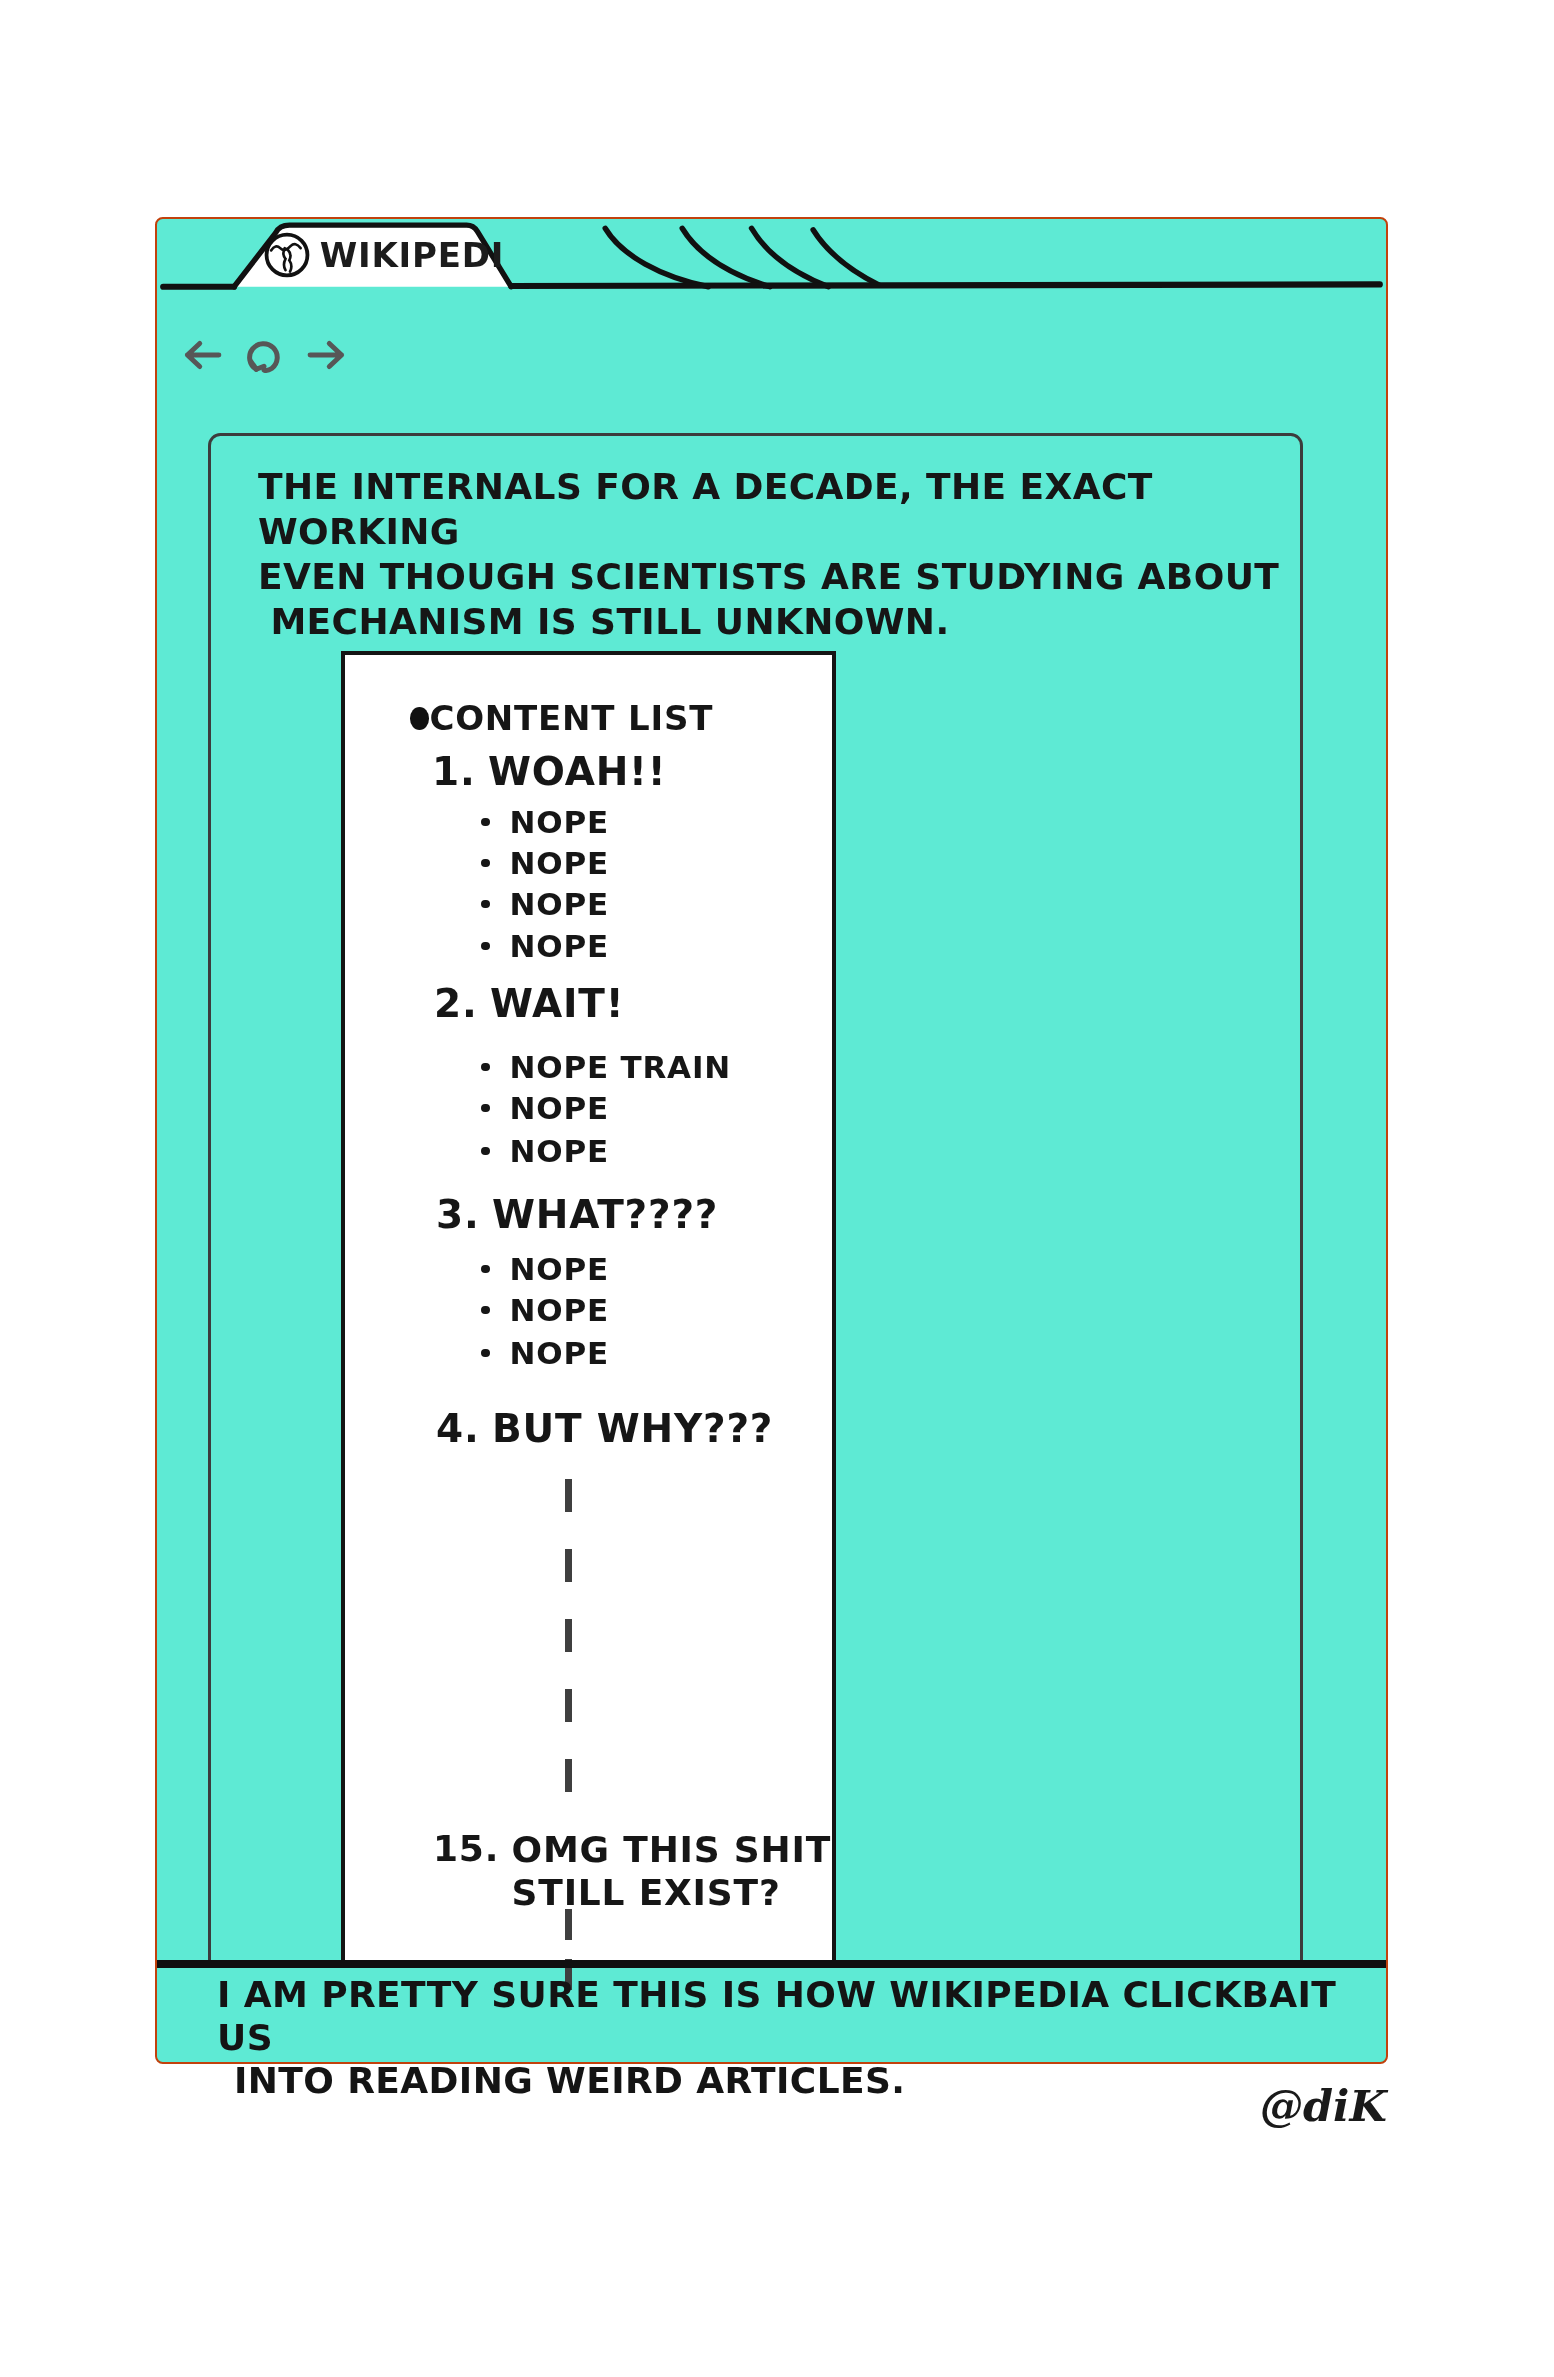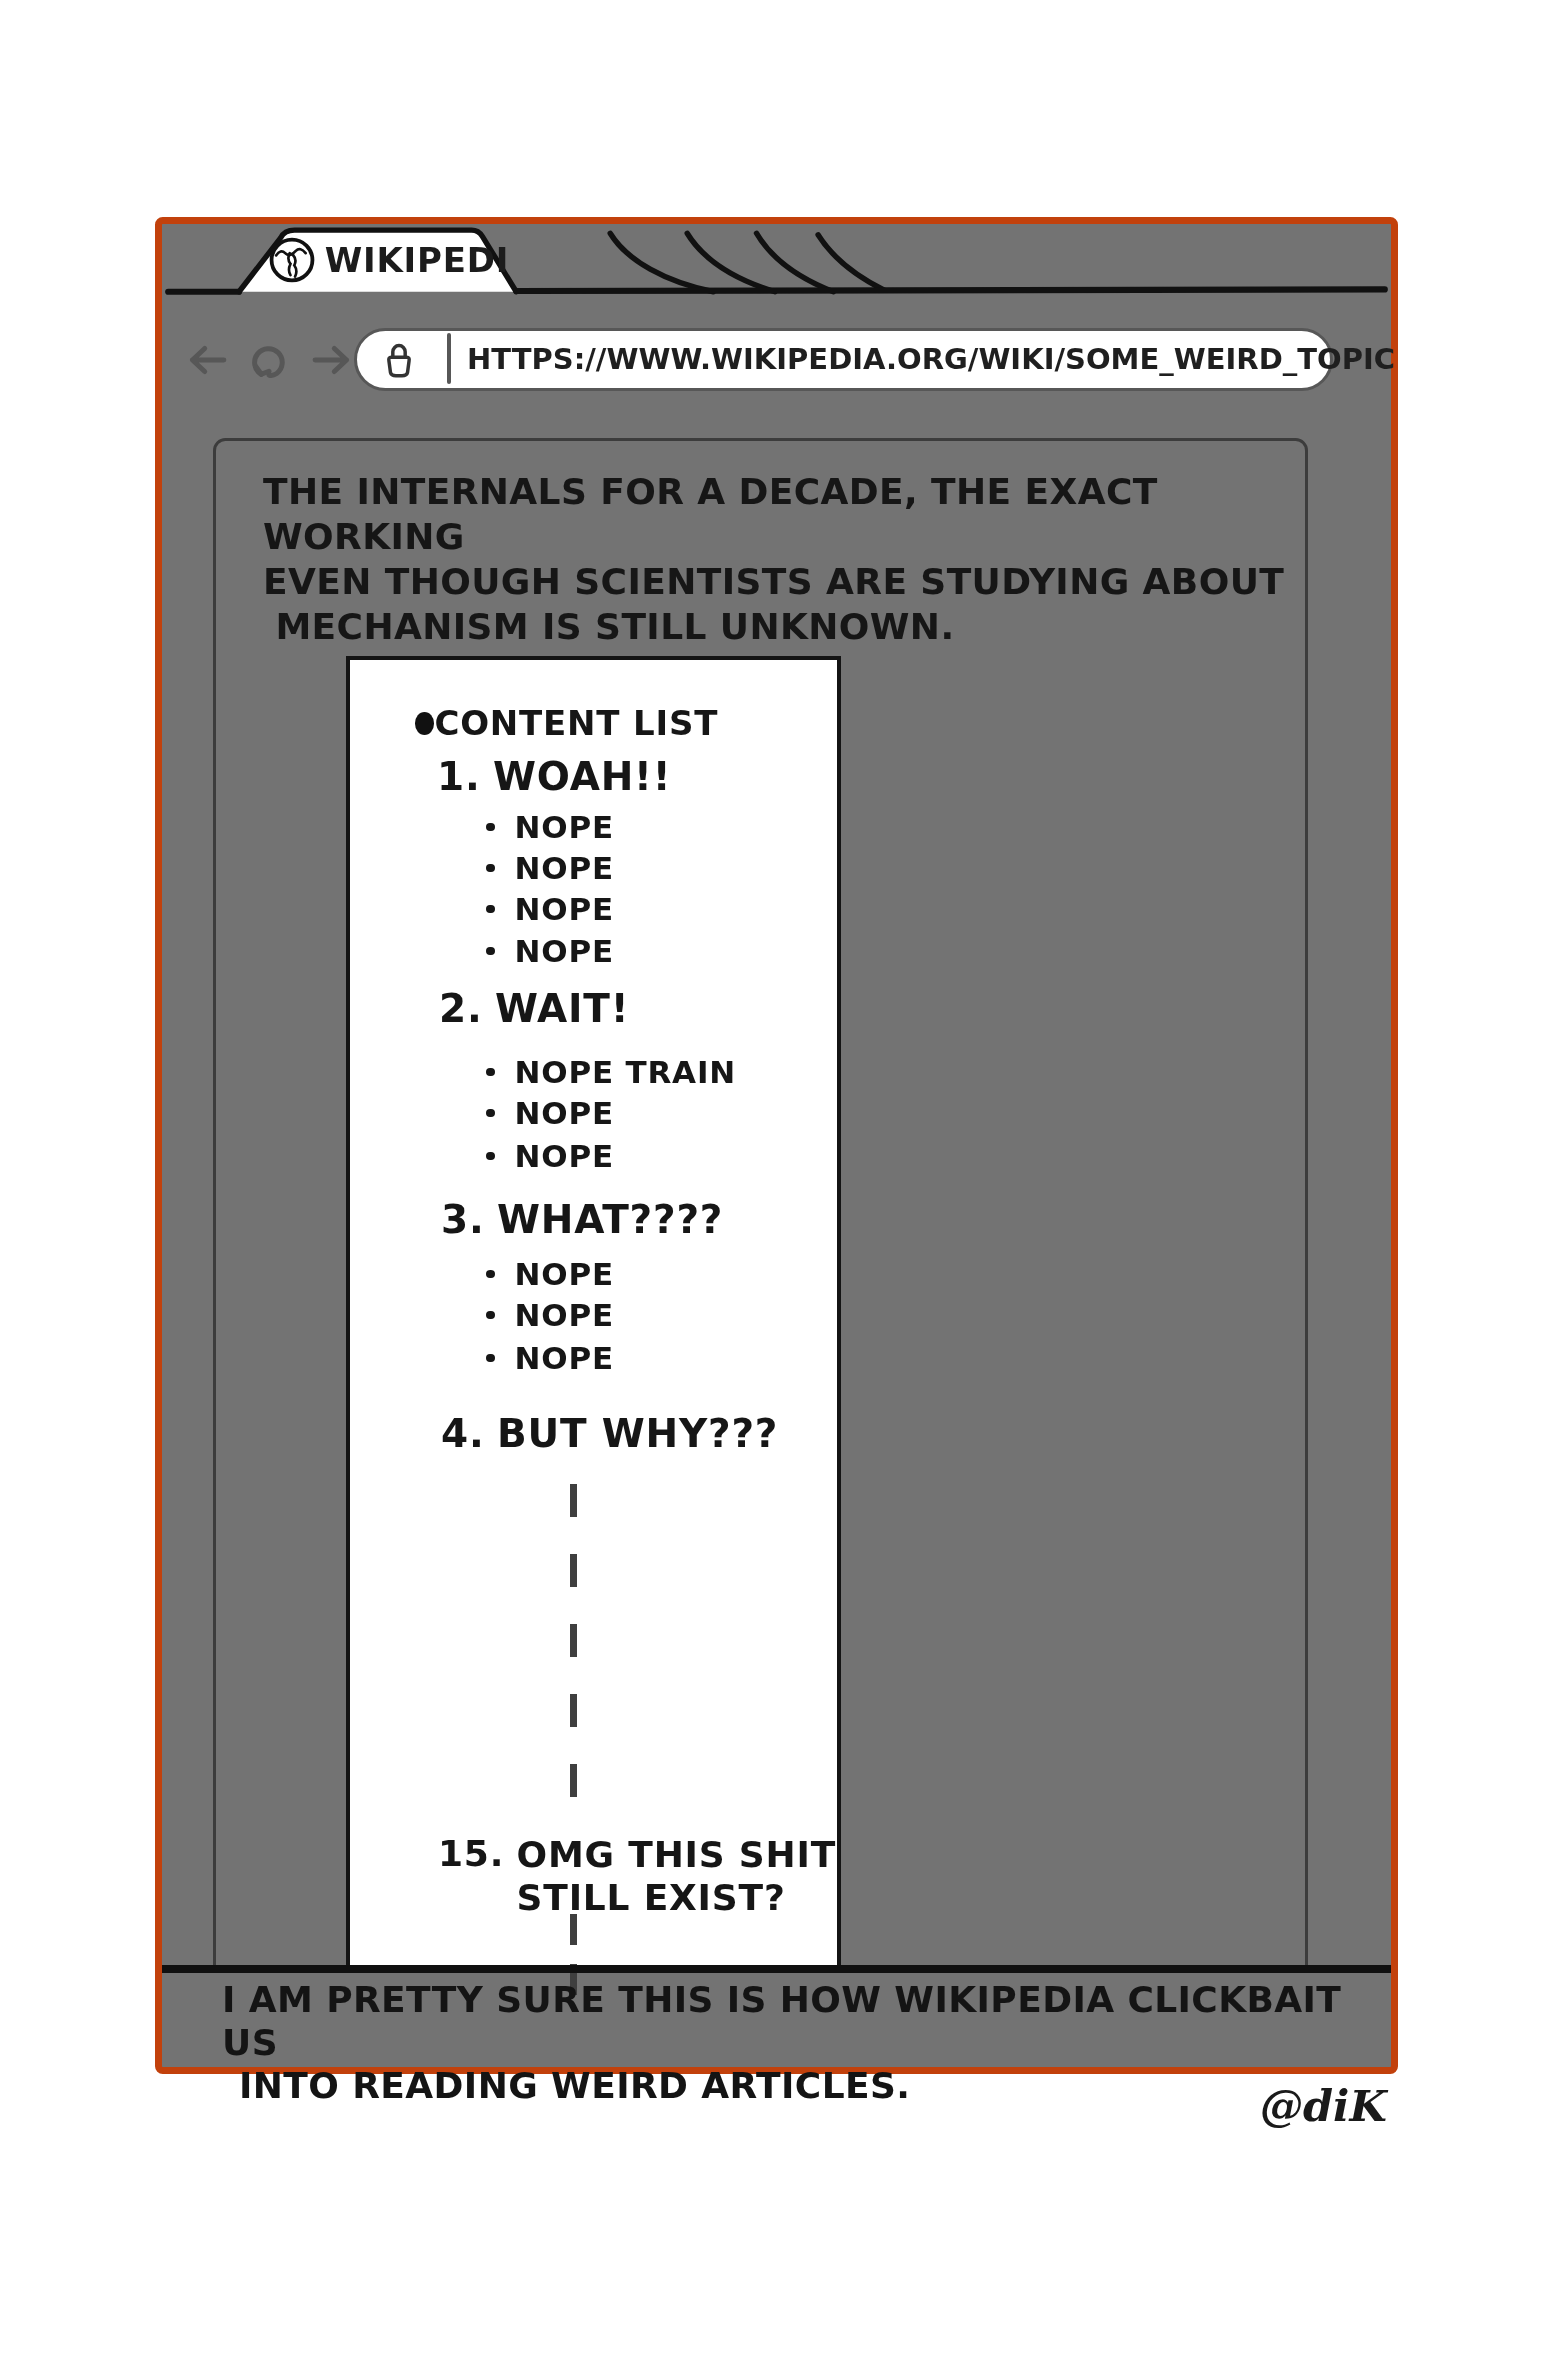--- a/index.html
+++ b/index.html
@@ -2,21 +2,21 @@
 <html style="font-size:12.4px"><head>
 <meta charset="utf-8">
 <style>
   html,body{margin:0;padding:0;background:#fff;}
   .canvas{position:relative;width:1555px;height:2377px;background:#ffffff;
           font-family:"DejaVu Sans",sans-serif;overflow:hidden;}
   .abs{position:absolute;}
 
   
   .frame{position:absolute;left:155px;top:217px;width:1229px;height:1843px;
-         border:7px solid #c2410c;border-radius:7.7px;background:#737373;}
+         border:2px solid #c2410c;border-radius:7.7px;background:#5eead4;}
 
   .tabbar{position:absolute;left:0;top:0;width:1229px;height:77px;}
   .tab{position:absolute;left:74px;top:4.6px;width:276px;height:63px;
        display:flex;align-items:center;padding-left:31px;gap:7.7px;box-sizing:border-box;}
   .tabtitle{font-size:34px;font-weight:700;color:#1c1c1c;letter-spacing:0.8px;white-space:nowrap;
             overflow:hidden;max-width:194px;}
 
   .navbtn{position:absolute;top:115px;width:46px;height:42px;}
 
   .urlbar{position:absolute;left:192px;top:104px;width:979px;height:63px;
@@ -93,30 +93,20 @@
         <path d="M20,46 A18,18 0 1 1 40,45 C37,47 33,48 30,47" fill="none" stroke="#575757" stroke-width="6.5" stroke-linecap="round"></path>
         <path d="M20,46 L13,36 M20,46 L30,42" fill="none" stroke="#575757" stroke-width="6.5" stroke-linecap="round"></path>
       </svg>
     </div>
     <div class="navbtn" style="left:147px;">
       <svg width="46" height="42" viewBox="0 0 60 54">
         <path d="M8,27 H49 M49,27 L33,12 M49,27 L33,42" fill="none" stroke="#575757" stroke-width="6.5" stroke-linecap="round" stroke-linejoin="round"></path>
       </svg>
     </div>
 
-    <div class="urlbar">
-      <span class="abs" style="left:25px;top:9.3px;">
-        <svg width="34" height="39" viewBox="0 0 44 50">
-          <path d="M14,22 V15 A8,8 0 0 1 30,15 V22" fill="none" stroke="#333" stroke-width="4.5" stroke-linecap="round"></path>
-          <path d="M12,22 H32 Q36,22 35,27 L33,42 Q32,46 26,46 H18 Q12,46 11,42 L9,27 Q8,22 12,22 Z" fill="none" stroke="#333" stroke-width="4.5" stroke-linejoin="round"></path>
-        </svg>
-      </span>
-      <span class="urldiv"></span>
-      <span class="urltext">HTTPS://WWW.WIKIPEDIA.ORG/WIKI/SOME_WEIRD_TOPIC</span>
-    </div>
 
     <div class="panel"></div>
 
     <div class="intro">
       <div>THE INTERNALS FOR A DECADE, THE EXACT WORKING</div>
       <div>EVEN THOUGH SCIENTISTS ARE STUDYING ABOUT</div>
       <div style="padding-left:12.4px;">MECHANISM IS STILL UNKNOWN.</div>
     </div>
 
     <div class="tocbox">

